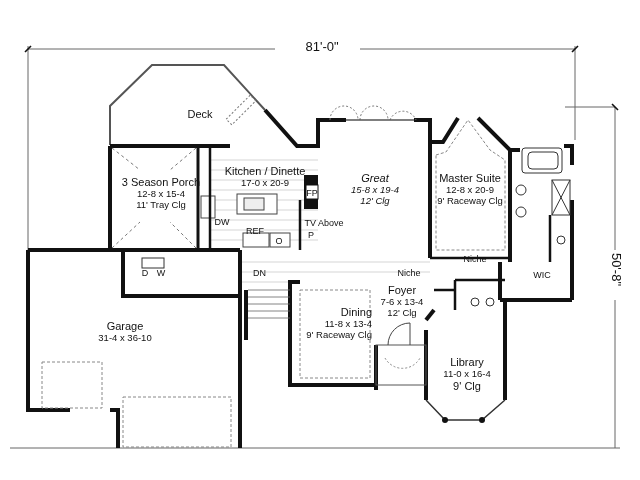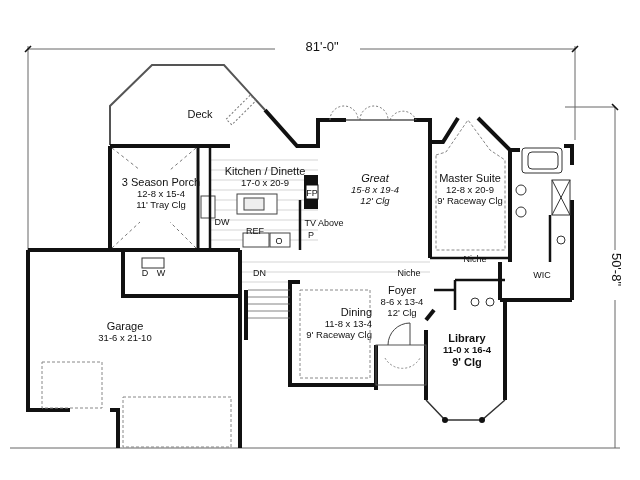--- a/index.html
+++ b/index.html
@@ -200,33 +200,33 @@
 </div>
 
 <div class="lbl" style="left:292px;top:306px;width:80px;text-align:right;">
   <div class="rn">Dining</div>
   <div class="rd">11-8 x 13-4</div>
   <div class="rd">9' Raceway Clg</div>
 </div>
 
 <div class="lbl" style="left:376px;top:284px;width:52px;">
   <div class="rn">Foyer</div>
-  <div class="rd">8-6 x 13-4</div>
+  <div class="rd">7-6 x 13-4</div>
   <div class="rd">12' Clg</div>
 </div>
 
-<div class="lbl" style="left:430px;top:332px;width:74px;font-weight:bold;">
+<div class="lbl" style="left:430px;top:356px;width:74px;">
   <div class="rn">Library</div>
   <div class="rd">11-0 x 16-4</div>
   <div class="rn">9' Clg</div>
 </div>
 
 <div class="lbl" style="left:80px;top:320px;width:90px;">
   <div class="rn">Garage</div>
-  <div class="rd">31-6 x 21-10</div>
+  <div class="rd">31-4 x 36-10</div>
 </div>
 
 <div class="lbl sm" style="left:522px;top:270px;width:40px;">WIC</div>
 
 <div class="lbl sm" style="left:212px;top:179px;width:20px;margin-top:38px;">DW</div>
 <div class="lbl sm" style="left:305px;top:188px;width:14px;">FP</div>
 <div class="lbl sm" style="left:256px;top:218px;width:50px;margin-left:43px;">TV Above</div>
 <div class="lbl sm" style="left:240px;top:226px;width:30px;">REF</div>
 <div class="lbl sm" style="left:304px;top:230px;width:14px;">P</div>
 <div class="lbl sm" style="left:272px;top:236px;width:14px;">O</div>

